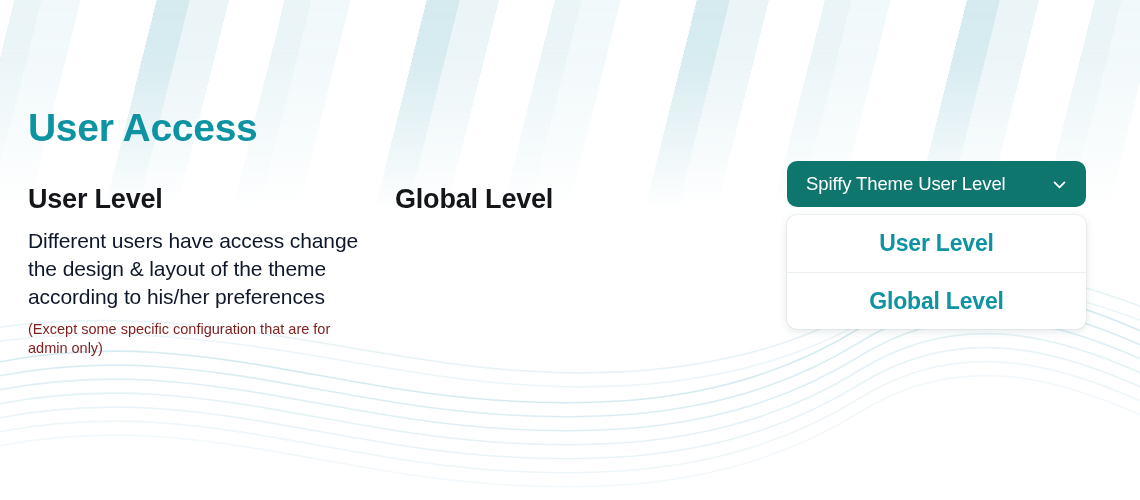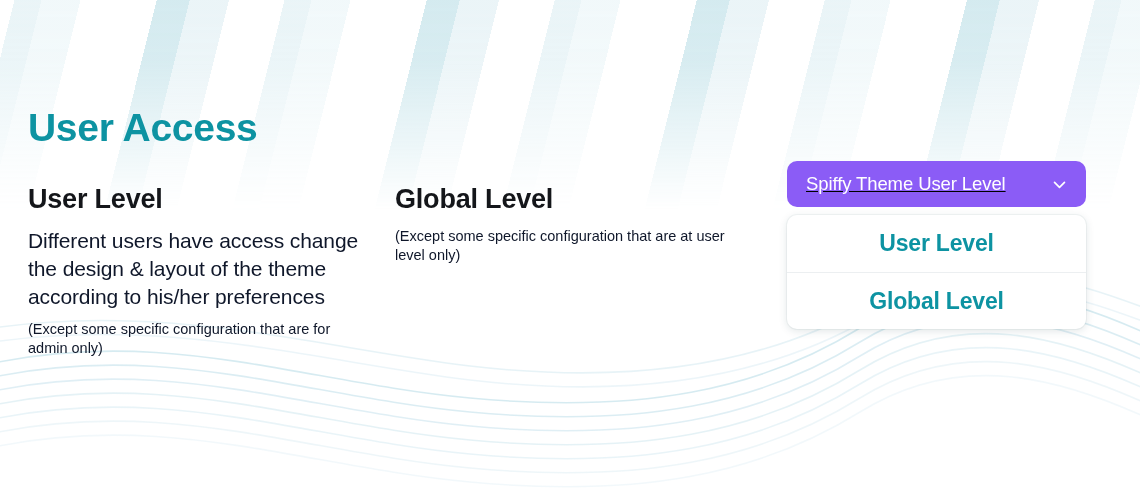--- a/index.html
+++ b/index.html
@@ -98,42 +98,41 @@
     font-weight: 400;
     color: #0f172a;
     line-height: 28px;
     letter-spacing: -.1px;
   }
 
   .col-note {
     margin-top: 9px;
     font-size: 14.5px;
     font-weight: 400;
-    color: #0f172a;
+    color: #7f1d1d;
     line-height: 19px;
   }
 
   
   .dropdown {
     position: absolute;
     left: 787px;
     top: 161px;
     width: 299px;
   }
 
   .dropdown-toggle {
     height: 46px;
     border-radius: 10px;
-    background: #8b5cf6;
+    background: #0f766e;
     display: flex;
     align-items: center;
     justify-content: space-between;
     padding: 0 18px 0 19px;
     cursor: pointer;
-    text-decoration: underline;
   }
 
   .dropdown-toggle-label {
     color: #ffffff;
     font-size: 18.5px;
     font-weight: 400;
     letter-spacing: -.1px;
   }
 
   .chevron-down-icon {
@@ -192,21 +191,20 @@
   <div class="page-title">User Access</div>
 
   <div class="col col-user">
     <div class="col-heading">User Level</div>
     <div class="col-body">Different users have access change the design &amp; layout of the theme according to his/her preferences</div>
     <div class="col-note">(Except some specific configuration that are for admin only)</div>
   </div>
 
   <div class="col col-global">
     <div class="col-heading">Global Level</div>
-    <div class="col-note">(Except some specific configuration that are at user level only)</div>
   </div>
 
   <div class="dropdown">
 
     <div class="dropdown-toggle">
       <span class="dropdown-toggle-label">Spiffy Theme User Level</span>
       <span>
         <svg class="chevron-down-icon" viewBox="0 0 24 24" fill="none" stroke="#ffffff" stroke-width="2.4" stroke-linecap="round" stroke-linejoin="round">
           <polyline points="5,9 12,16 19,9"></polyline>
         </svg>

